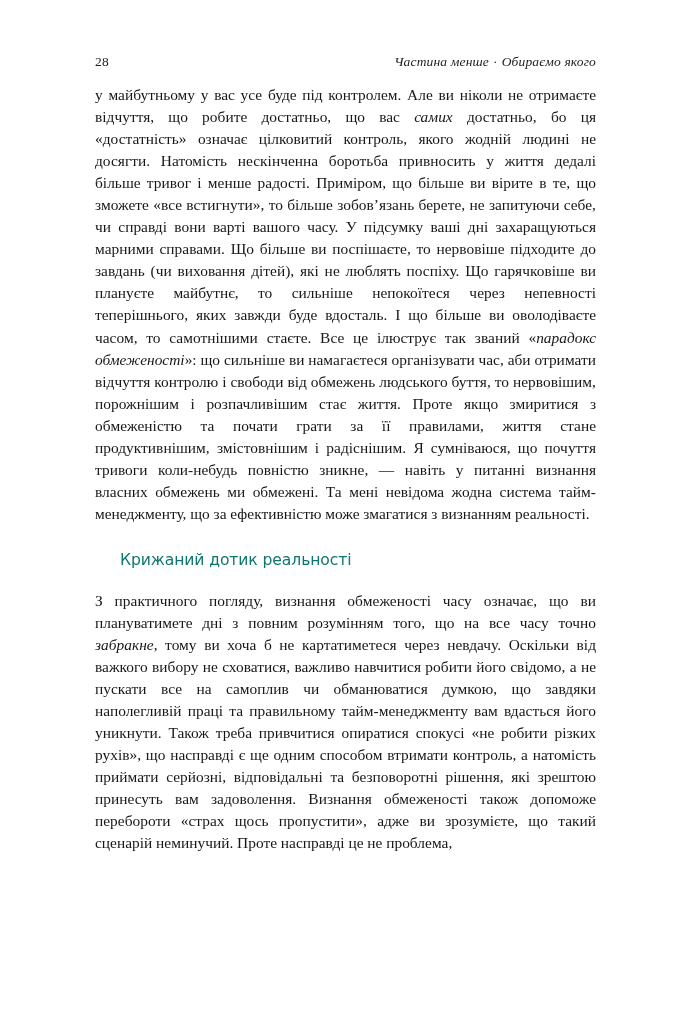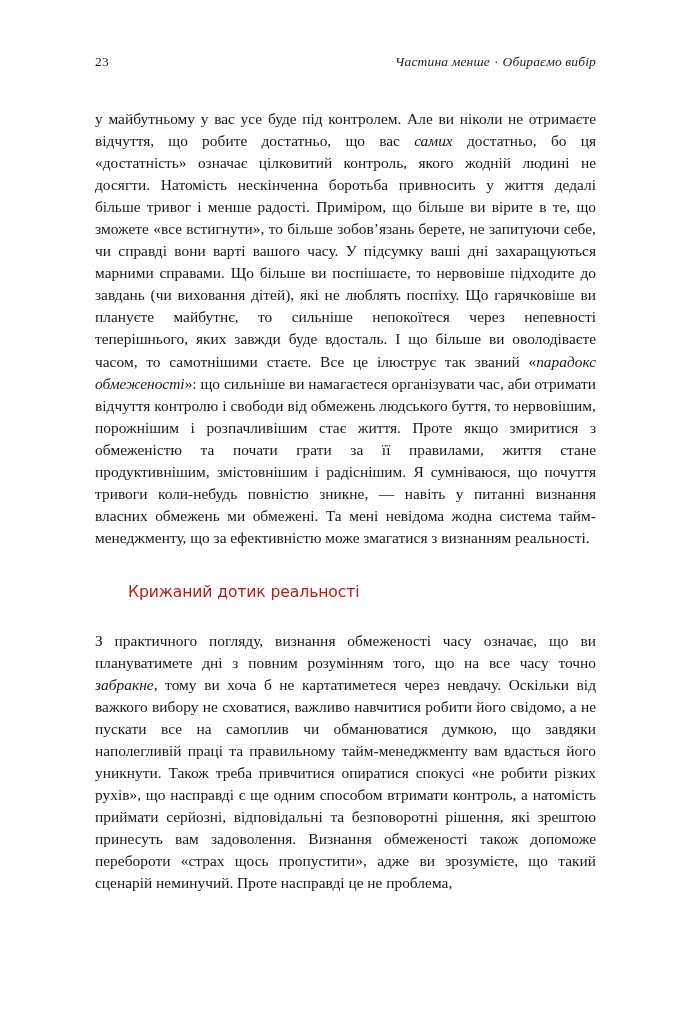--- a/index.html
+++ b/index.html
@@ -51,21 +51,21 @@
     white-space: nowrap;
   }
   .running-title .sep {
     font-style: normal;
     padding: 0 4px;
   }
 
   
   .textblock {
     position: absolute;
-    top: 108px;
+    top: 84px;
     left: 95px;
     width: 501px;
   }
 
   p.body {
     margin: 0;
     font-size: 15.4px;
     line-height: 22.05px;
     text-align: justify;
     text-justify: inter-word;
@@ -74,45 +74,45 @@
     hyphens: manual;
     text-indent: 0;
   }
 
   i, em {
     font-style: italic;
   }
 
   
   h2.subhead {
-    margin: 8px;
+    margin: 0;
     padding: 0;
     font-family: "DejaVu Sans", "Liberation Sans", sans-serif;
     font-weight: 400;
     font-size: 15.6px;
     line-height: 22px;
     letter-spacing: -0.1px;
-    color: #b91c1c;
+    color: #0f766e;
     text-indent: 0;
   }
 
   .subhead-wrap {
     padding-top: 24px;
     padding-bottom: 19px;
     padding-left: 25px;
   }
 </style>
 </head>
 <body>
 
 <div class="page">
 
   <div class="running-head">
-    <span class="folio">23</span>
-    <span class="running-title"><span>Частина менше</span><span class="sep">·</span><span>Обираємо вибір</span></span>
+    <span class="folio">28</span>
+    <span class="running-title"><span>Частина менше</span><span class="sep">·</span><span>Обираємо якого</span></span>
   </div>
 
   <div class="textblock">
 
     <p class="body"><span>у майбутньому у вас усе буде під контролем. Але ви ніколи не отримаєте відчуття, що робите достатньо, що вас </span><i>самих</i><span> достатньо, бо ця «достатність» означає цілковитий контроль, якого жодній людині не досягти. Натомість нескінченна боротьба привносить у життя дедалі більше тривог і менше радості. Приміром, що більше ви вірите в те, що зможете «все встигнути», то більше зобов’язань берете, не запитуючи себе, чи справді вони варті вашого часу. У підсумку ваші дні захаращуються марними справами. Що більше ви поспішаєте, то нервовіше підходите до завдань (чи виховання дітей), які не люблять поспіху. Що гарячковіше ви плануєте майбутнє, то сильніше непокоїтеся через непевності теперішнього, яких завжди буде вдосталь. І що більше ви оволодіваєте часом, то самотнішими стаєте. Все це ілюструє так званий «</span><i>парадокс обмеженості</i><span>»: що сильніше ви намагаєтеся організувати час, аби отримати відчуття контролю і свободи від обмежень людського буття, то нервовішим, порожнішим і розпачливішим стає життя. Проте якщо змиритися з обмеженістю та почати грати за її правилами, життя стане продуктивнішим, змістовнішим і радіснішим. Я сумніваюся, що почуття тривоги коли-небудь повністю зникне, — навіть у питанні визнання власних обмежень ми обмежені. Та мені невідома жодна система тайм-менеджменту, що за ефективністю може змагатися з визнанням реальності.</span></p>
 
     <div class="subhead-wrap">
       <h2 class="subhead">Крижаний дотик реальності</h2>
     </div>
 

